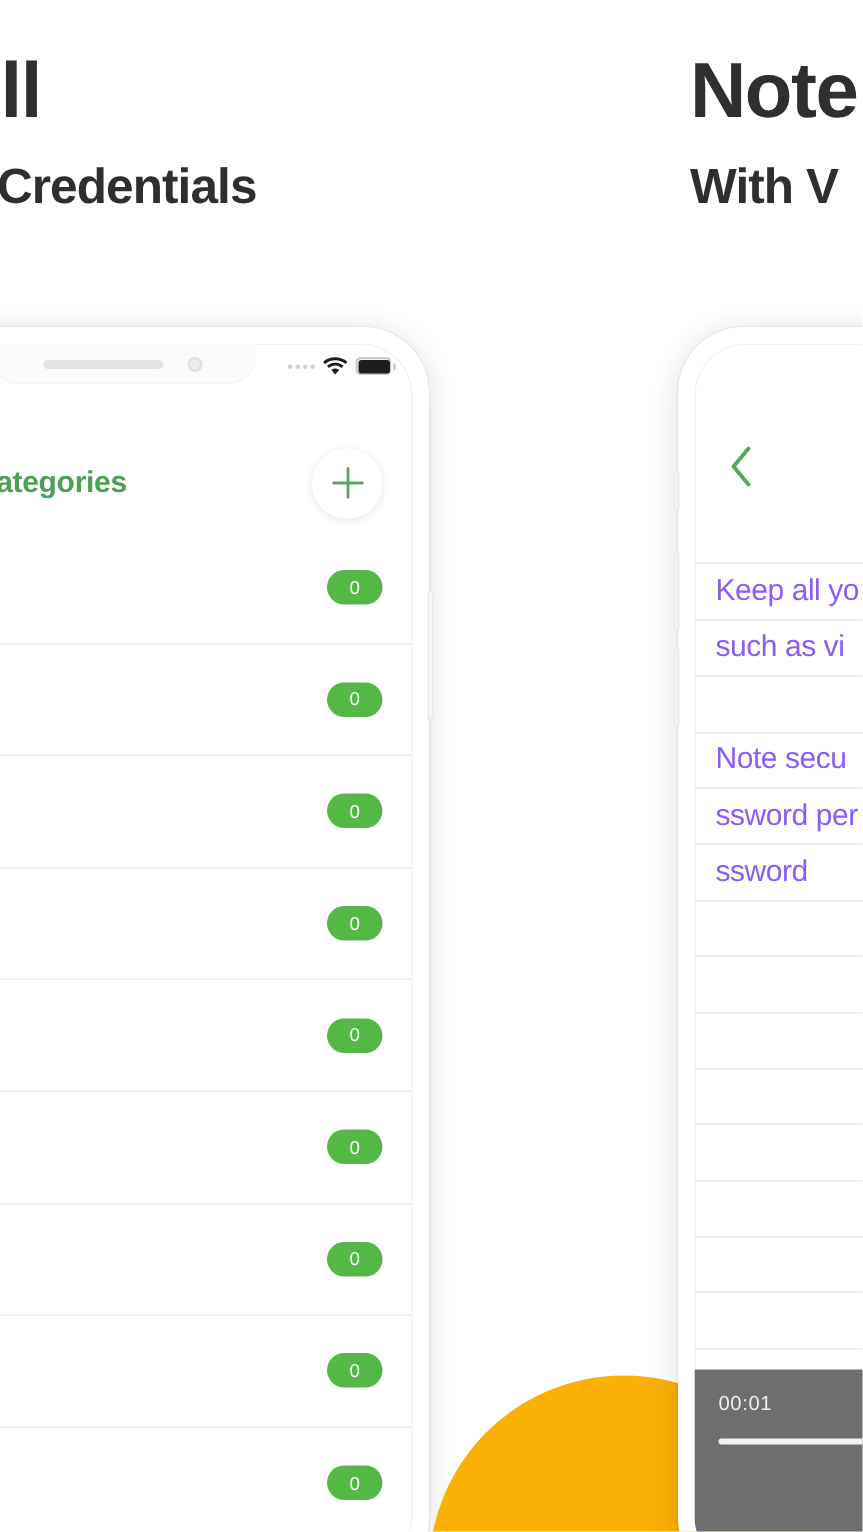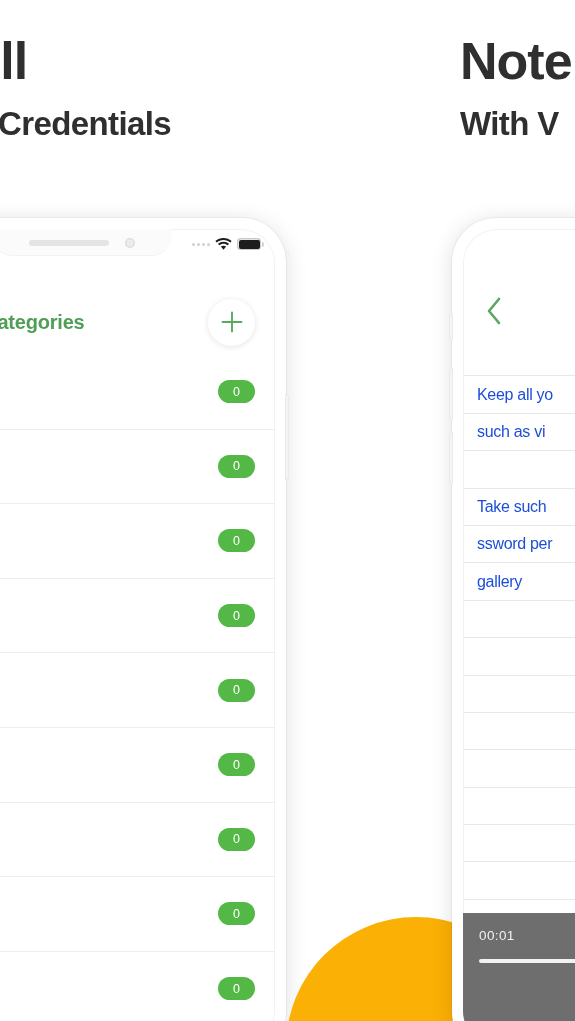--- a/index.html
+++ b/index.html
@@ -82,21 +82,21 @@
          color:#fff;font-size:12.5px;display:flex;align-items:center;
          justify-content:center;box-sizing:border-box;padding:0 9px;flex:none;}
 
   
   .note-nav{position:absolute;top:54px;left:0;right:0;height:56px;
             display:flex;align-items:center;padding:0 22px;box-sizing:border-box;}
   .back-chevron{display:block;}
   .note-body{position:absolute;top:110px;left:0;right:0;bottom:0;}
   .note-line{height:37.4px;border-bottom:1px solid #e8e8e8;
              display:flex;align-items:center;padding:0 14px;box-sizing:border-box;}
-  .note-line span{font-size:16px;color:#1d4ed8;letter-spacing:-.3px;white-space:nowrap;}
+  .note-line span{font-size:20px;color:#8b5cf6;letter-spacing:-.3px;white-space:nowrap;}
 
   
   .video-overlay{position:absolute;left:0;right:0;bottom:0;height:132px;
                  background:#6e6e6e;overflow:hidden;}
   .vo-time{position:absolute;top:15px;left:16px;font-size:13.5px;color:#f0f0f0;
            letter-spacing:.4px;}
   .vo-bar{position:absolute;top:46px;left:16px;right:0;height:4px;
           border-radius:2px;background:#f2f2f2;}
   .vo-logo{position:absolute;left:0;right:0;top:56px;display:flex;
            flex-direction:column;align-items:center;gap:2px;opacity:.55;}
@@ -235,27 +235,27 @@
           <div class="note-line">
             <span>Keep all yo</span>
           </div>
           <div class="note-line">
             <span>such as vi</span>
           </div>
           <div class="note-line">
             <span></span>
           </div>
           <div class="note-line">
-            <span>Take such</span>
+            <span>Note secu</span>
           </div>
           <div class="note-line">
             <span>ssword per</span>
           </div>
           <div class="note-line">
-            <span>gallery</span>
+            <span>ssword</span>
           </div>
           <div class="note-line">
             <span></span>
           </div>
           <div class="note-line">
             <span></span>
           </div>
           <div class="note-line">
             <span></span>
           </div>

